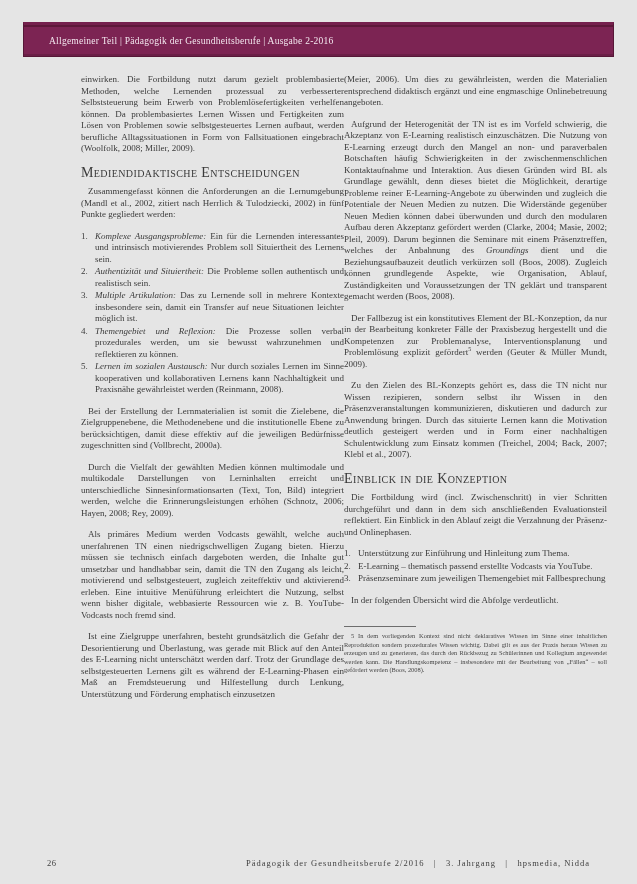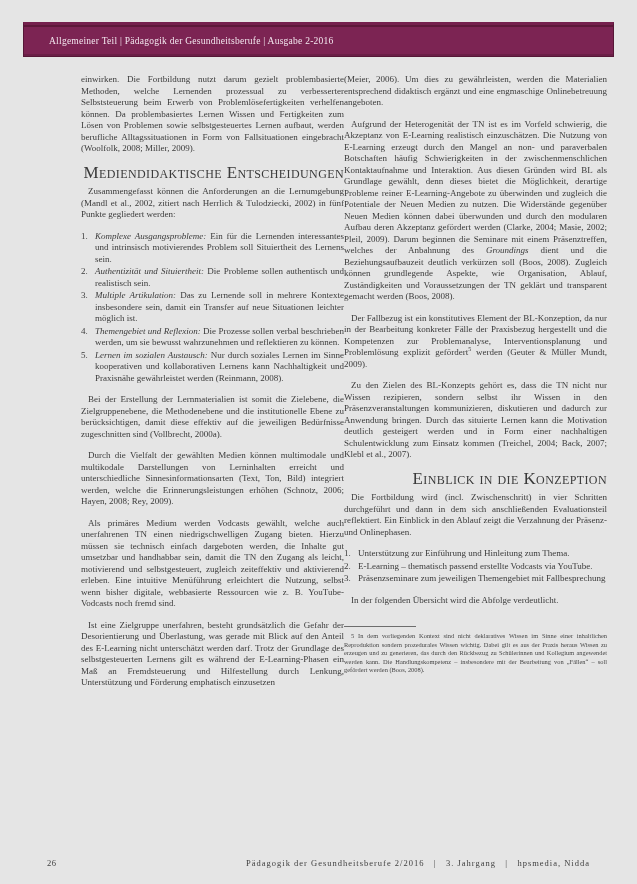--- a/index.html
+++ b/index.html
@@ -41,25 +41,25 @@
     line-height:11.5px;
     text-align:justify;
     hyphens:auto;
     -webkit-hyphens:auto;
   }
   .col p { margin:0 0 10px 0; text-indent:7px; }
   .col p.noindent { text-indent:0; }
   h2 {
     font-variant:small-caps;
     font-weight:normal;
-    font-size:17px;
+    font-size:14px;
     letter-spacing:0.4px;
     color:#3a3a3a;
     margin:12px 0 8px 0;
-    text-align:right;
+    text-align:left;
   }
   .olist { margin:0 0 10px 0; }
   .oli {
     position:relative;
     padding-left:14px;
     margin-bottom:1px;
     text-align:justify;
   }
   .oli .num { position:absolute; left:0; top:0; }
   .i { font-style:italic; }
@@ -104,21 +104,21 @@
         <div class="oli">
           <span class="num">1.</span><span class="i">Komplexe Ausgangsprobleme:</span><span> Ein für die Lernenden interessantes und intrinsisch motivierendes Problem soll Situiertheit des Lernens sein.</span>
         </div>
         <div class="oli">
           <span class="num">2.</span><span class="i">Authentizität und Situiertheit:</span><span> Die Probleme sollen authentisch und realistisch sein.</span>
         </div>
         <div class="oli">
           <span class="num">3.</span><span class="i">Multiple Artikulation:</span><span> Das zu Lernende soll in mehrere Kontexte insbesondere sein, damit ein Transfer auf neue Situationen leichter möglich ist.</span>
         </div>
         <div class="oli">
-          <span class="num">4.</span><span class="i">Themengebiet und Reflexion:</span><span> Die Prozesse sollen verbal beschrieben werden, um sie bewusst wahrzunehmen und reflektieren zu können.</span>
+          <span class="num">4.</span><span class="i">Themengebiet und Reflexion:</span><span> Die Prozesse sollen verbal prozedurales werden, um sie bewusst wahrzunehmen und reflektieren zu können.</span>
         </div>
         <div class="oli">
           <span class="num">5.</span><span class="i">Lernen im sozialen Austausch:</span><span> Nur durch soziales Lernen im Sinne kooperativen und kollaborativen Lernens kann Nachhaltigkeit und Praxisnähe gewährleistet werden (Reinmann, 2008).</span>
         </div>
       </div>
 
       <p>Bei der Erstellung der Lernmaterialien ist somit die Zielebene, die Zielgruppenebene, die Methodenebene und die institutionelle Ebene zu berücksichtigen, damit diese effektiv auf die jeweiligen Bedürfnisse zugeschnitten sind (Vollbrecht, 2000a).</p>
       <p>Durch die Vielfalt der gewählten Medien können multimodale und multikodale Darstellungen von Lerninhalten erreicht und unterschiedliche Sinnesinformationsarten (Text, Ton, Bild) integriert werden, welche die Erinnerungsleistungen erhöhen (Schnotz, 2006; Hayen, 2008; Rey, 2009).</p>
       <p>Als primäres Medium werden Vodcasts gewählt, welche auch unerfahrenen TN einen niedrigschwelligen Zugang bieten. Hierzu müssen sie technisch einfach dargeboten werden, die Inhalte gut umsetzbar und handhabbar sein, damit die TN den Zugang als leicht, motivierend und selbstgesteuert, zugleich zeiteffektiv und aktivierend erleben. Eine intuitive Menüführung erleichtert die Nutzung, selbst wenn bisher digitale, webbasierte Ressourcen wie z. B. YouTube-Vodcasts noch fremd sind.</p>
       <p>Ist eine Zielgruppe unerfahren, besteht grundsätzlich die Gefahr der Desorientierung und Überlastung, was gerade mit Blick auf den Anteil des E-Learning nicht unterschätzt werden darf. Trotz der Grundlage des selbstgesteuerten Lernens gilt es während der E-Learning-Phasen ein Maß an Fremdsteuerung und Hilfestellung durch Lenkung, Unterstützung und Förderung emphatisch einzusetzen</p>

